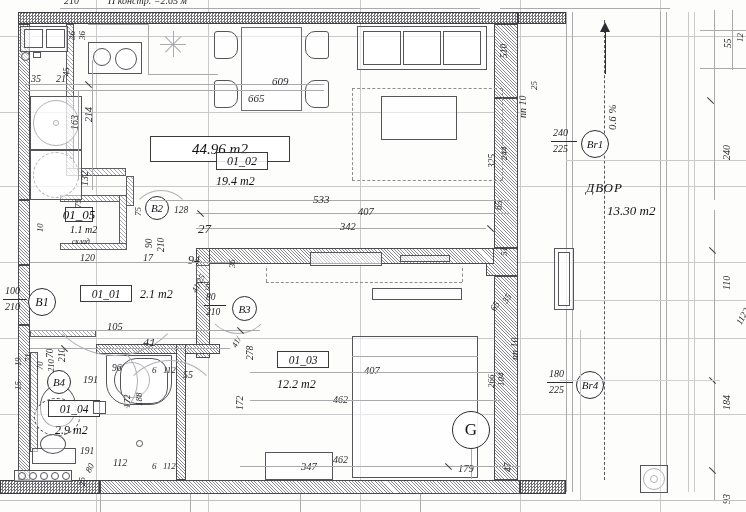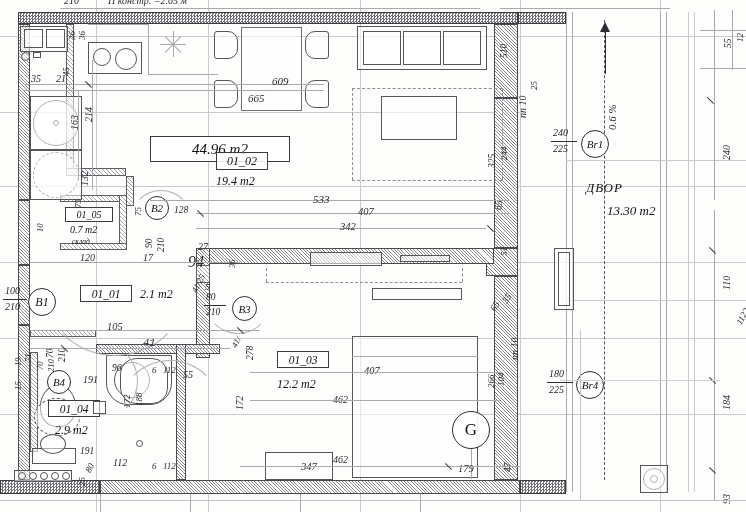--- a/index.html
+++ b/index.html
@@ -257,22 +257,22 @@
   <div class="roombox" style="left:80px;top:285px;width:52px;height:17px;font-size:11.5px;">01_01</div>
   <div class="area" style="left:140px;top:287px;font-size:12px;">2.1 m2</div>
 
   <div class="roombox" style="left:277px;top:351px;width:52px;height:17px;font-size:11.5px;">01_03</div>
   <div class="area" style="left:277px;top:377px;font-size:12px;">12.2 m2</div>
 
   <div class="roombox" style="left:48px;top:400px;width:52px;height:17px;font-size:11.5px;">01_04</div>
   <div class="fz" style="left:93px;top:401px;width:13px;height:13px;"></div>
   <div class="area" style="left:55px;top:423px;font-size:12px;">2.9 m2</div>
 
-  <div class="roombox" style="left:65px;top:207px;width:48px;height:15px;font-size:10px;">01_05</div>
-  <div class="area" style="left:70px;top:224px;font-size:10px;">0.7 m2</div>
+  <div class="roombox" style="left:65px;top:207px;width:28px;height:15px;font-size:13px;">01_05</div>
+  <div class="area" style="left:70px;top:224px;font-size:10px;">1.1 m2</div>
   <div class="area" style="left:72px;top:237px;font-size:7.5px;">склад</div>
 
   <div class="area" style="left:586px;top:180px;font-size:13px;letter-spacing:1px;">ДВОР</div>
   <div class="area" style="left:607px;top:203px;font-size:13px;">13.30 m2</div>
   <div class="dim v" style="left:607px;top:130px;font-size:11px;">0.6 %</div>
 
   <div class="circ" style="left:28px;top:288px;width:28px;height:28px;font-size:12px;">B1</div>
   <div class="fracn" style="left:5px;top:285px;">100</div>
   <div class="fracline" style="left:3px;top:299px;width:24px;"></div>
   <div class="fracd" style="left:5px;top:301px;">210</div>
@@ -334,28 +334,28 @@
   <div class="hl thin" style="left:700px;top:30px;width:46px;"></div>
   <div class="hl thin" style="left:700px;top:68px;width:46px;"></div>
   <div class="tick" style="left:706px;top:100px;transform:rotate(45deg);"></div>
 
   <div class="hl thin" style="left:150px;top:200px;width:360px;"></div>
   <div class="dim" style="left:313px;top:194px;font-size:11px;">533</div>
   <div class="hl thin" style="left:196px;top:213px;width:314px;"></div>
   <div class="dim" style="left:358px;top:207px;font-size:10.5px;">407</div>
   <div class="hl thin" style="left:196px;top:228px;width:290px;"></div>
   <div class="dim" style="left:340px;top:222px;font-size:10.5px;">342</div>
-  <div class="dim" style="left:198px;top:222px;font-size:10px;margin-top:20px;">27</div>
+  <div class="dim" style="left:198px;top:222px;font-size:13px;">27</div>
   <div class="dim" style="left:174px;top:206px;font-size:9.5px;">128</div>
   <div class="dim v" style="left:134px;top:216px;font-size:9px;">75</div>
   <div class="dim v" style="left:74px;top:208px;font-size:9px;">75</div>
   <div class="dim v" style="left:36px;top:232px;font-size:8.5px;">10</div>
   <div class="dim" style="left:80px;top:253px;font-size:10px;">120</div>
   <div class="dim" style="left:143px;top:253px;font-size:10px;">17</div>
-  <div class="dim" style="left:188px;top:254px;font-size:16px;">94</div>
+  <div class="dim" style="left:188px;top:254px;font-size:12px;">94</div>
   <div class="hl thin" style="left:30px;top:262px;width:210px;"></div>
   <div class="dim v" style="left:495px;top:210px;font-size:9.5px;">65</div>
   <div class="dim v" style="left:500px;top:256px;font-size:9px;">51</div>
   <div class="dim" style="left:489px;top:308px;font-size:9.5px;transform:rotate(-58deg);transform-origin:left top;">65</div>
   <div class="dim" style="left:501px;top:300px;font-size:9px;transform:rotate(-58deg);transform-origin:left top;">35</div>
   <div class="dim v" style="left:190px;top:290px;font-size:8.5px;transform:rotate(-62deg);">41/25</div>
   <div class="dim v" style="left:228px;top:268px;font-size:8.5px;">36</div>
   <div class="dim" style="left:205px;top:283px;font-size:8.5px;">5</div>
 
   <div class="hl thin" style="left:30px;top:330px;width:230px;"></div>

